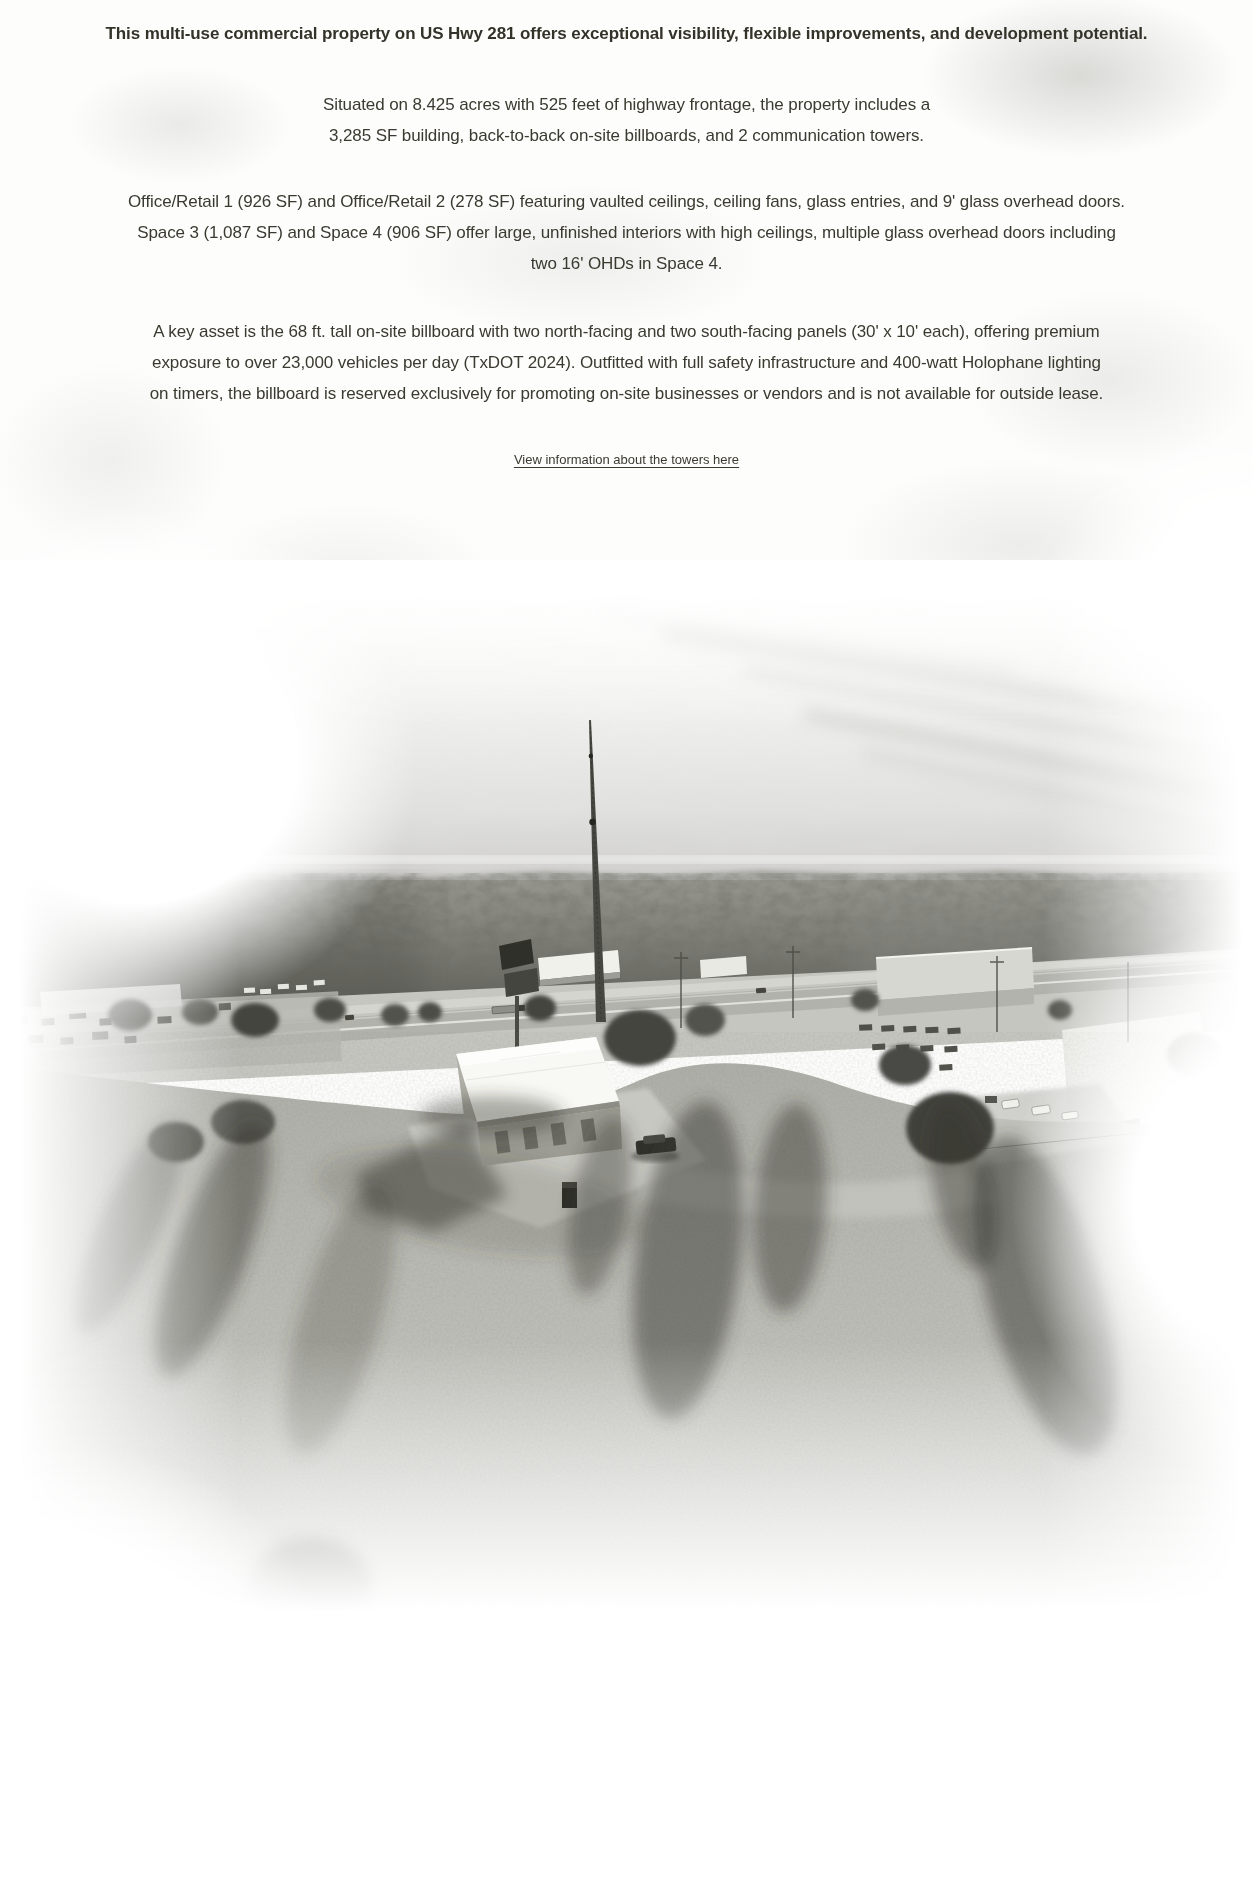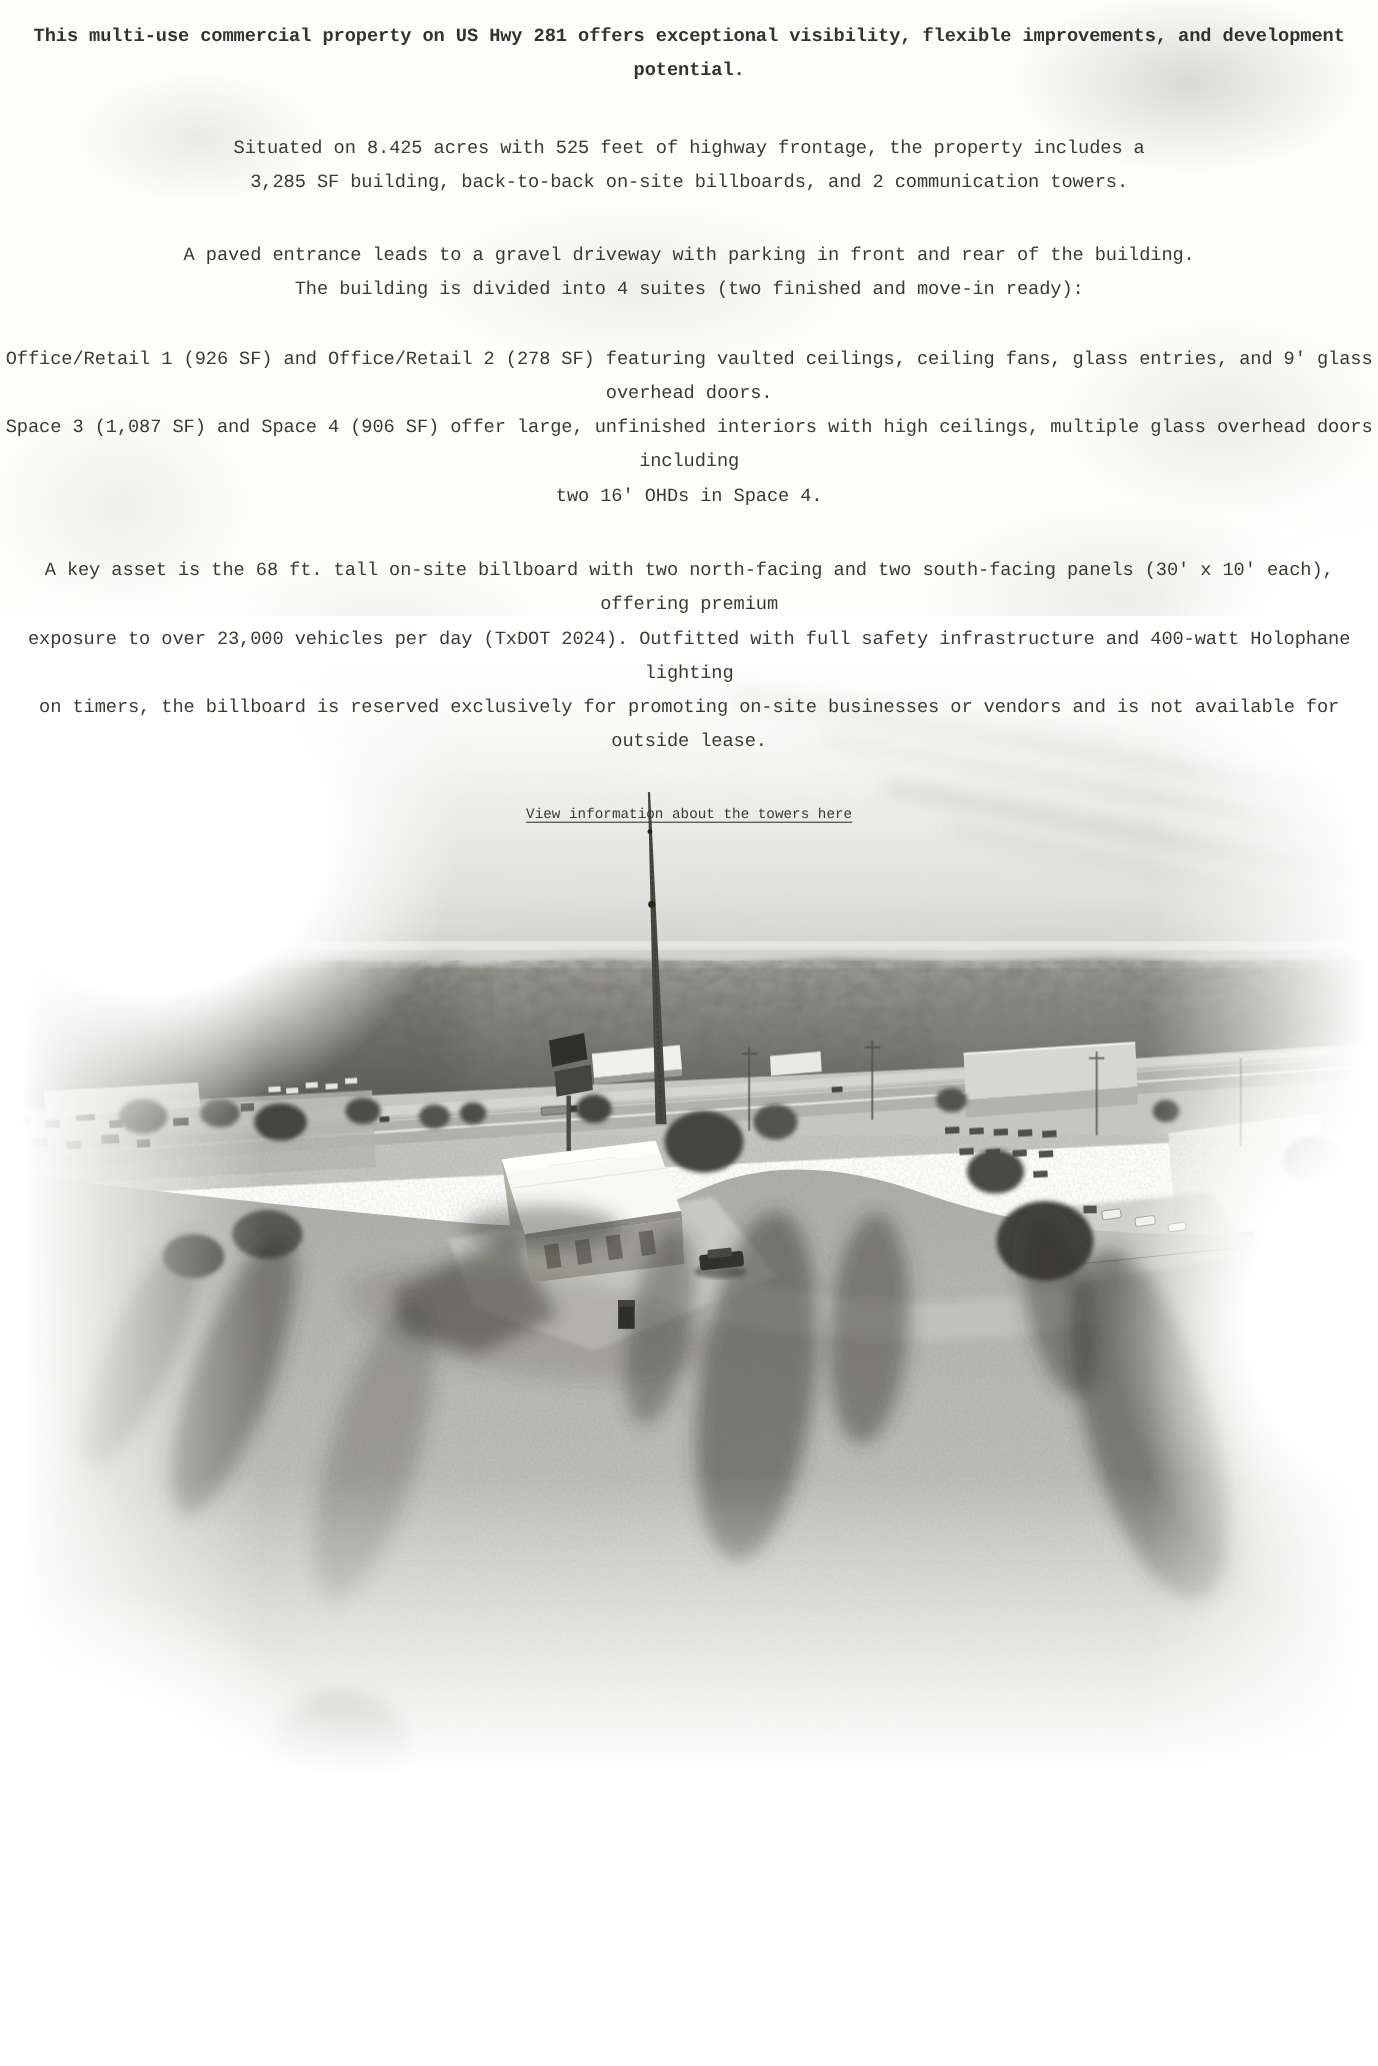--- a/index.html
+++ b/index.html
@@ -1,17 +1,17 @@
 <!DOCTYPE html>
 <html><head>
 <meta charset="utf-8">
 <style>
   html,body{margin:0;padding:0;background:#fff;}
   .page{position:relative;width:1253px;height:1656px;background:#fdfdfc;overflow:hidden;
-        font-family:Liberation Mono, monospace;}
+        font-family:Liberation Sans, sans-serif;}
   
   .cloud{position:absolute;pointer-events:none;z-index:1;}
   .cloud-a{left:860px;top:-40px;width:440px;height:230px;background:radial-gradient(closest-side,rgba(202,202,198,.70),rgba(202,202,198,0) 72%);}
   .cloud-b{left:20px;top:40px;width:320px;height:170px;background:radial-gradient(closest-side,rgba(210,210,206,.45),rgba(210,210,206,0) 70%);}
   .cloud-c{left:300px;top:150px;width:560px;height:220px;background:radial-gradient(closest-side,rgba(214,214,210,.38),rgba(214,214,210,0) 70%);}
   .cloud-d{left:900px;top:250px;width:420px;height:260px;background:radial-gradient(closest-side,rgba(211,211,207,.42),rgba(211,211,207,0) 70%);}
   .cloud-e{left:-60px;top:320px;width:340px;height:280px;background:radial-gradient(closest-side,rgba(213,213,209,.35),rgba(213,213,209,0) 70%);}
   .cloud-f{left:140px;top:470px;width:420px;height:210px;background:radial-gradient(closest-side,rgba(216,216,212,.32),rgba(216,216,212,0) 70%);}
   .cloud-g{left:760px;top:420px;width:520px;height:250px;background:radial-gradient(closest-side,rgba(209,209,205,.38),rgba(209,209,205,0) 70%);}
 
@@ -300,22 +300,20 @@
     <div class="vig vig-left"></div>
     <div class="vig vig-right"></div>
     <div class="vig vig-top"></div>
     <div class="vig vig-bottom"></div>
   </div>
 
   <header class="copy">
     <p class="headline">This multi-use commercial property on US Hwy 281 offers exceptional visibility, flexible improvements, and development potential.</p>
     <p class="p-acreage">Situated on 8.425 acres with 525 feet of highway frontage, the property includes a
 3,285 SF building, back-to-back on-site billboards, and 2 communication towers.</p>
-    <p class="p-entrance">A paved entrance leads to a gravel driveway with parking in front and rear of the building.
-The building is divided into 4 suites (two finished and move-in ready):</p>
     <p class="p-suites">Office/Retail 1 (926 SF) and Office/Retail 2 (278 SF) featuring vaulted ceilings, ceiling fans, glass entries, and 9' glass overhead doors.
 Space 3 (1,087 SF) and Space 4 (906 SF) offer large, unfinished interiors with high ceilings, multiple glass overhead doors including
 two 16' OHDs in Space 4.</p>
     <p class="p-billboard">A key asset is the 68 ft. tall on-site billboard with two north-facing and two south-facing panels (30' x 10' each), offering premium
 exposure to over 23,000 vehicles per day (TxDOT 2024). Outfitted with full safety infrastructure and 400-watt Holophane lighting
 on timers, the billboard is reserved exclusively for promoting on-site businesses or vendors and is not available for outside lease.</p>
     <a class="towers-link">View information about the towers here</a>
   </header>
 
 </div>

